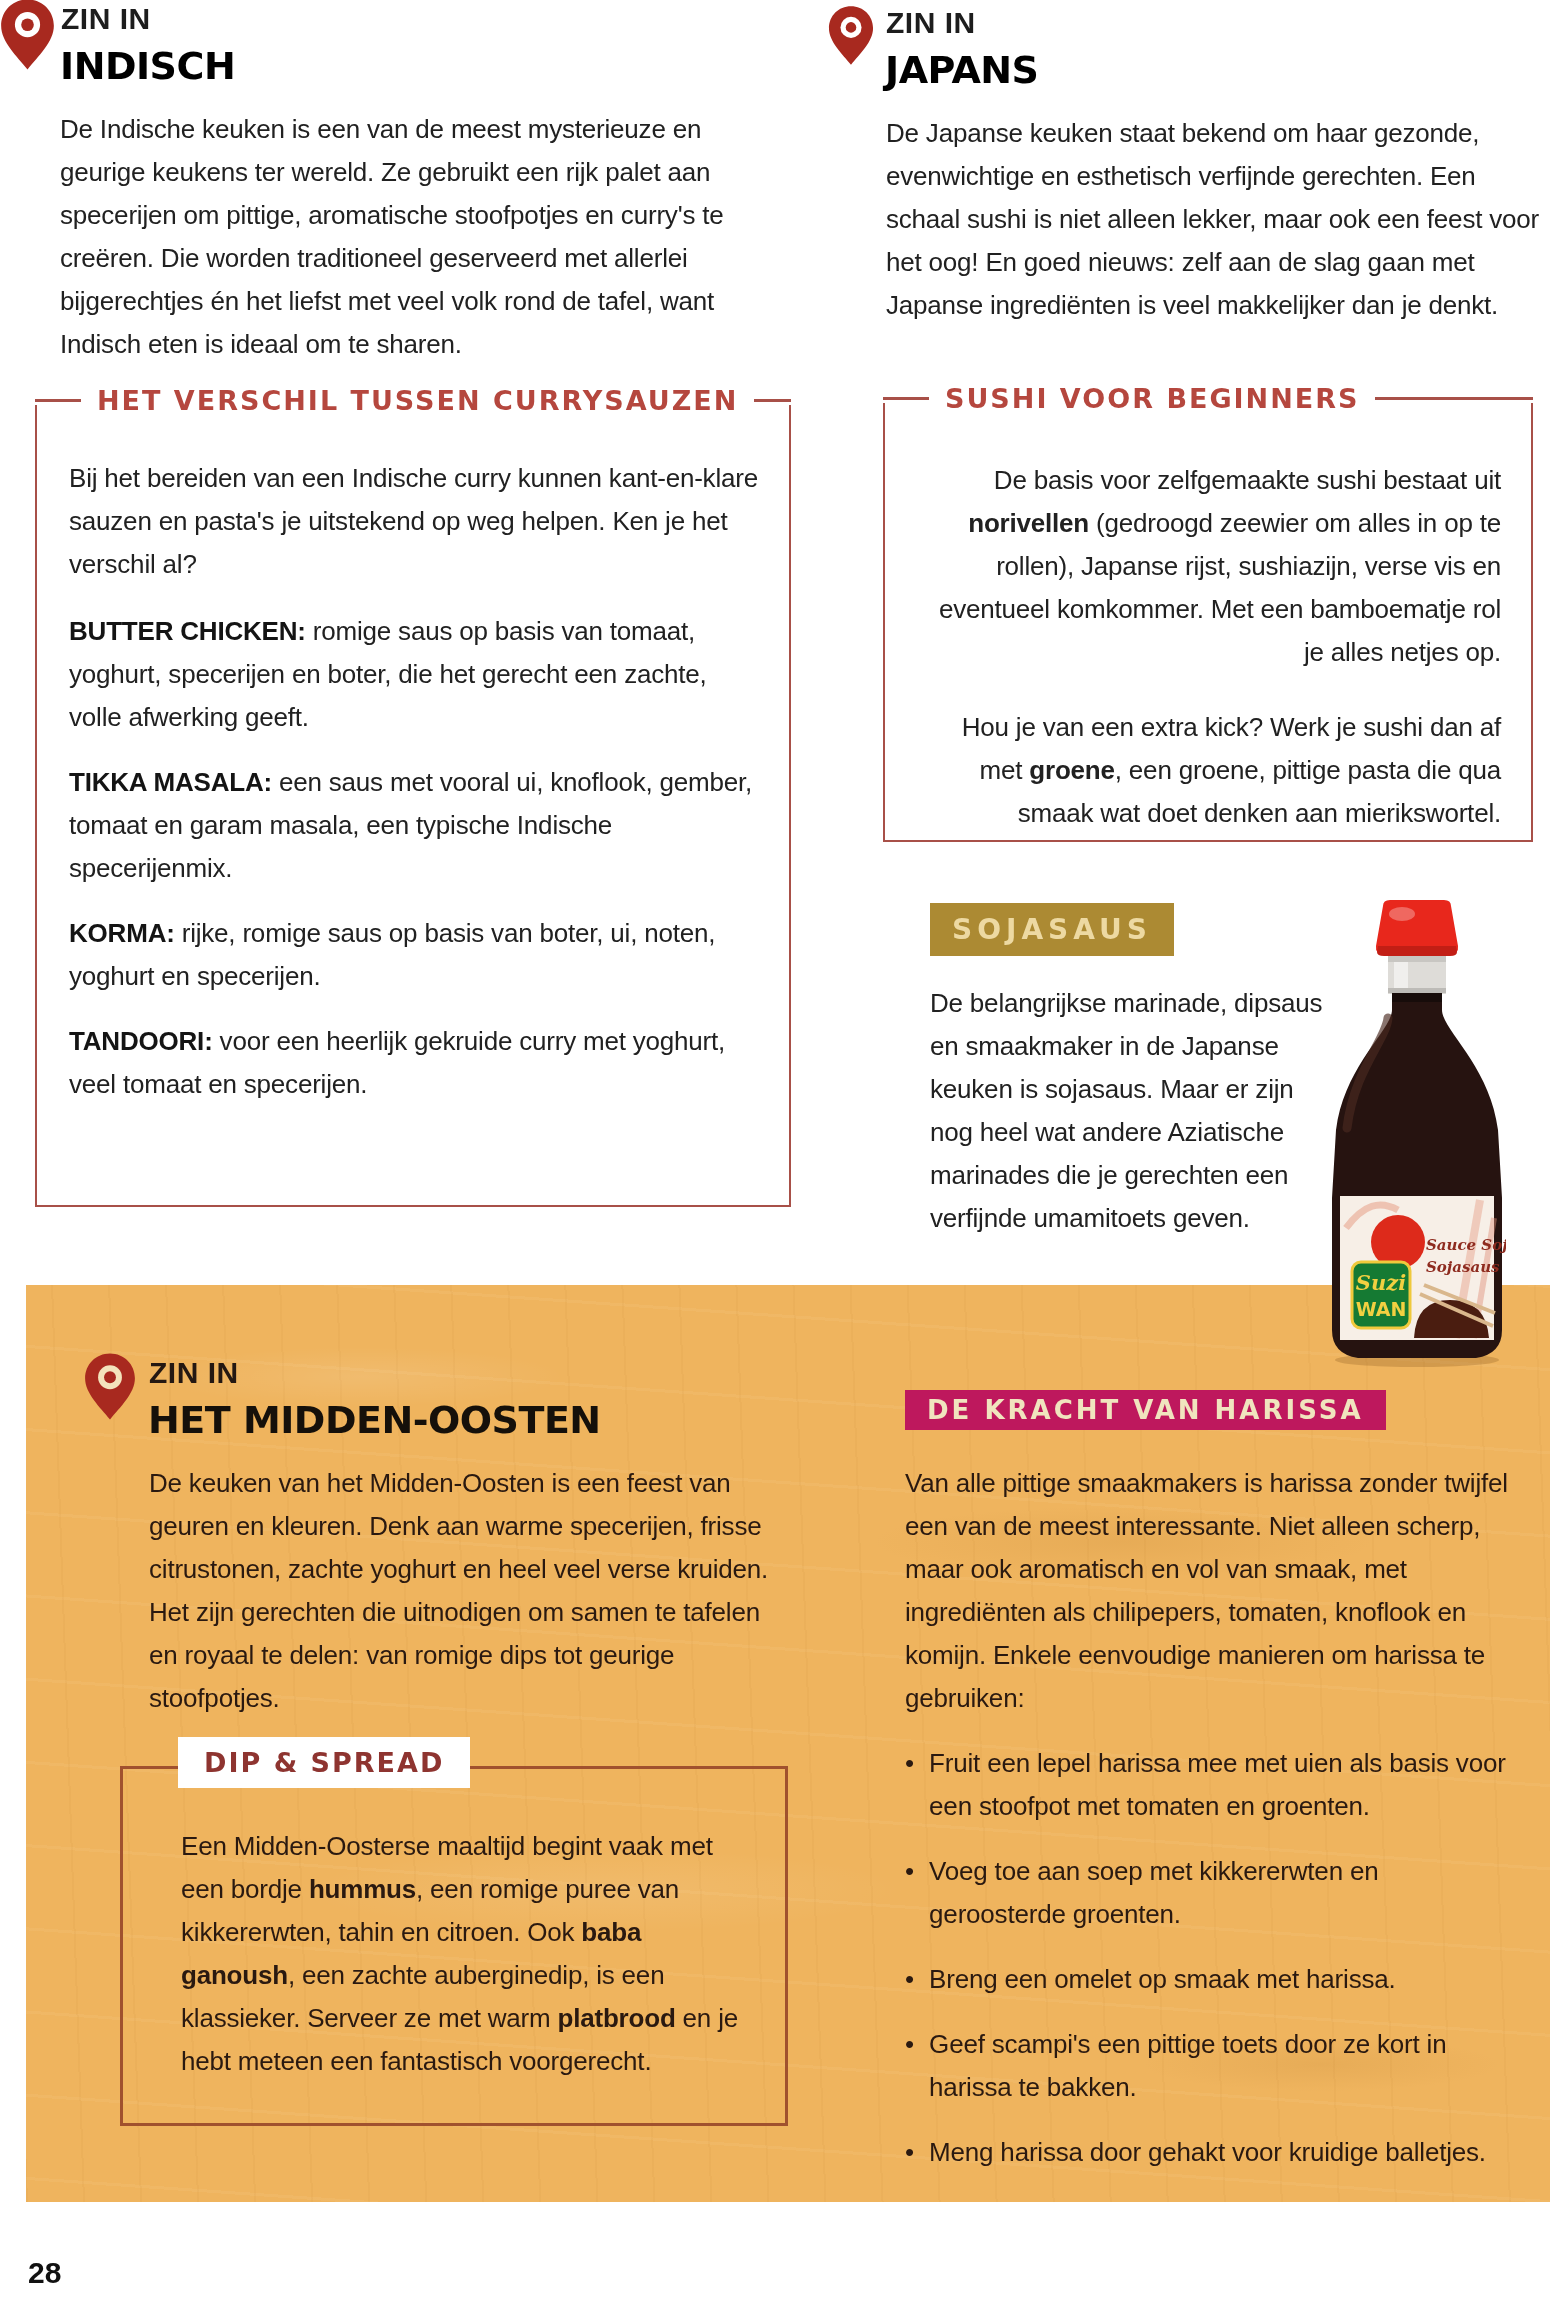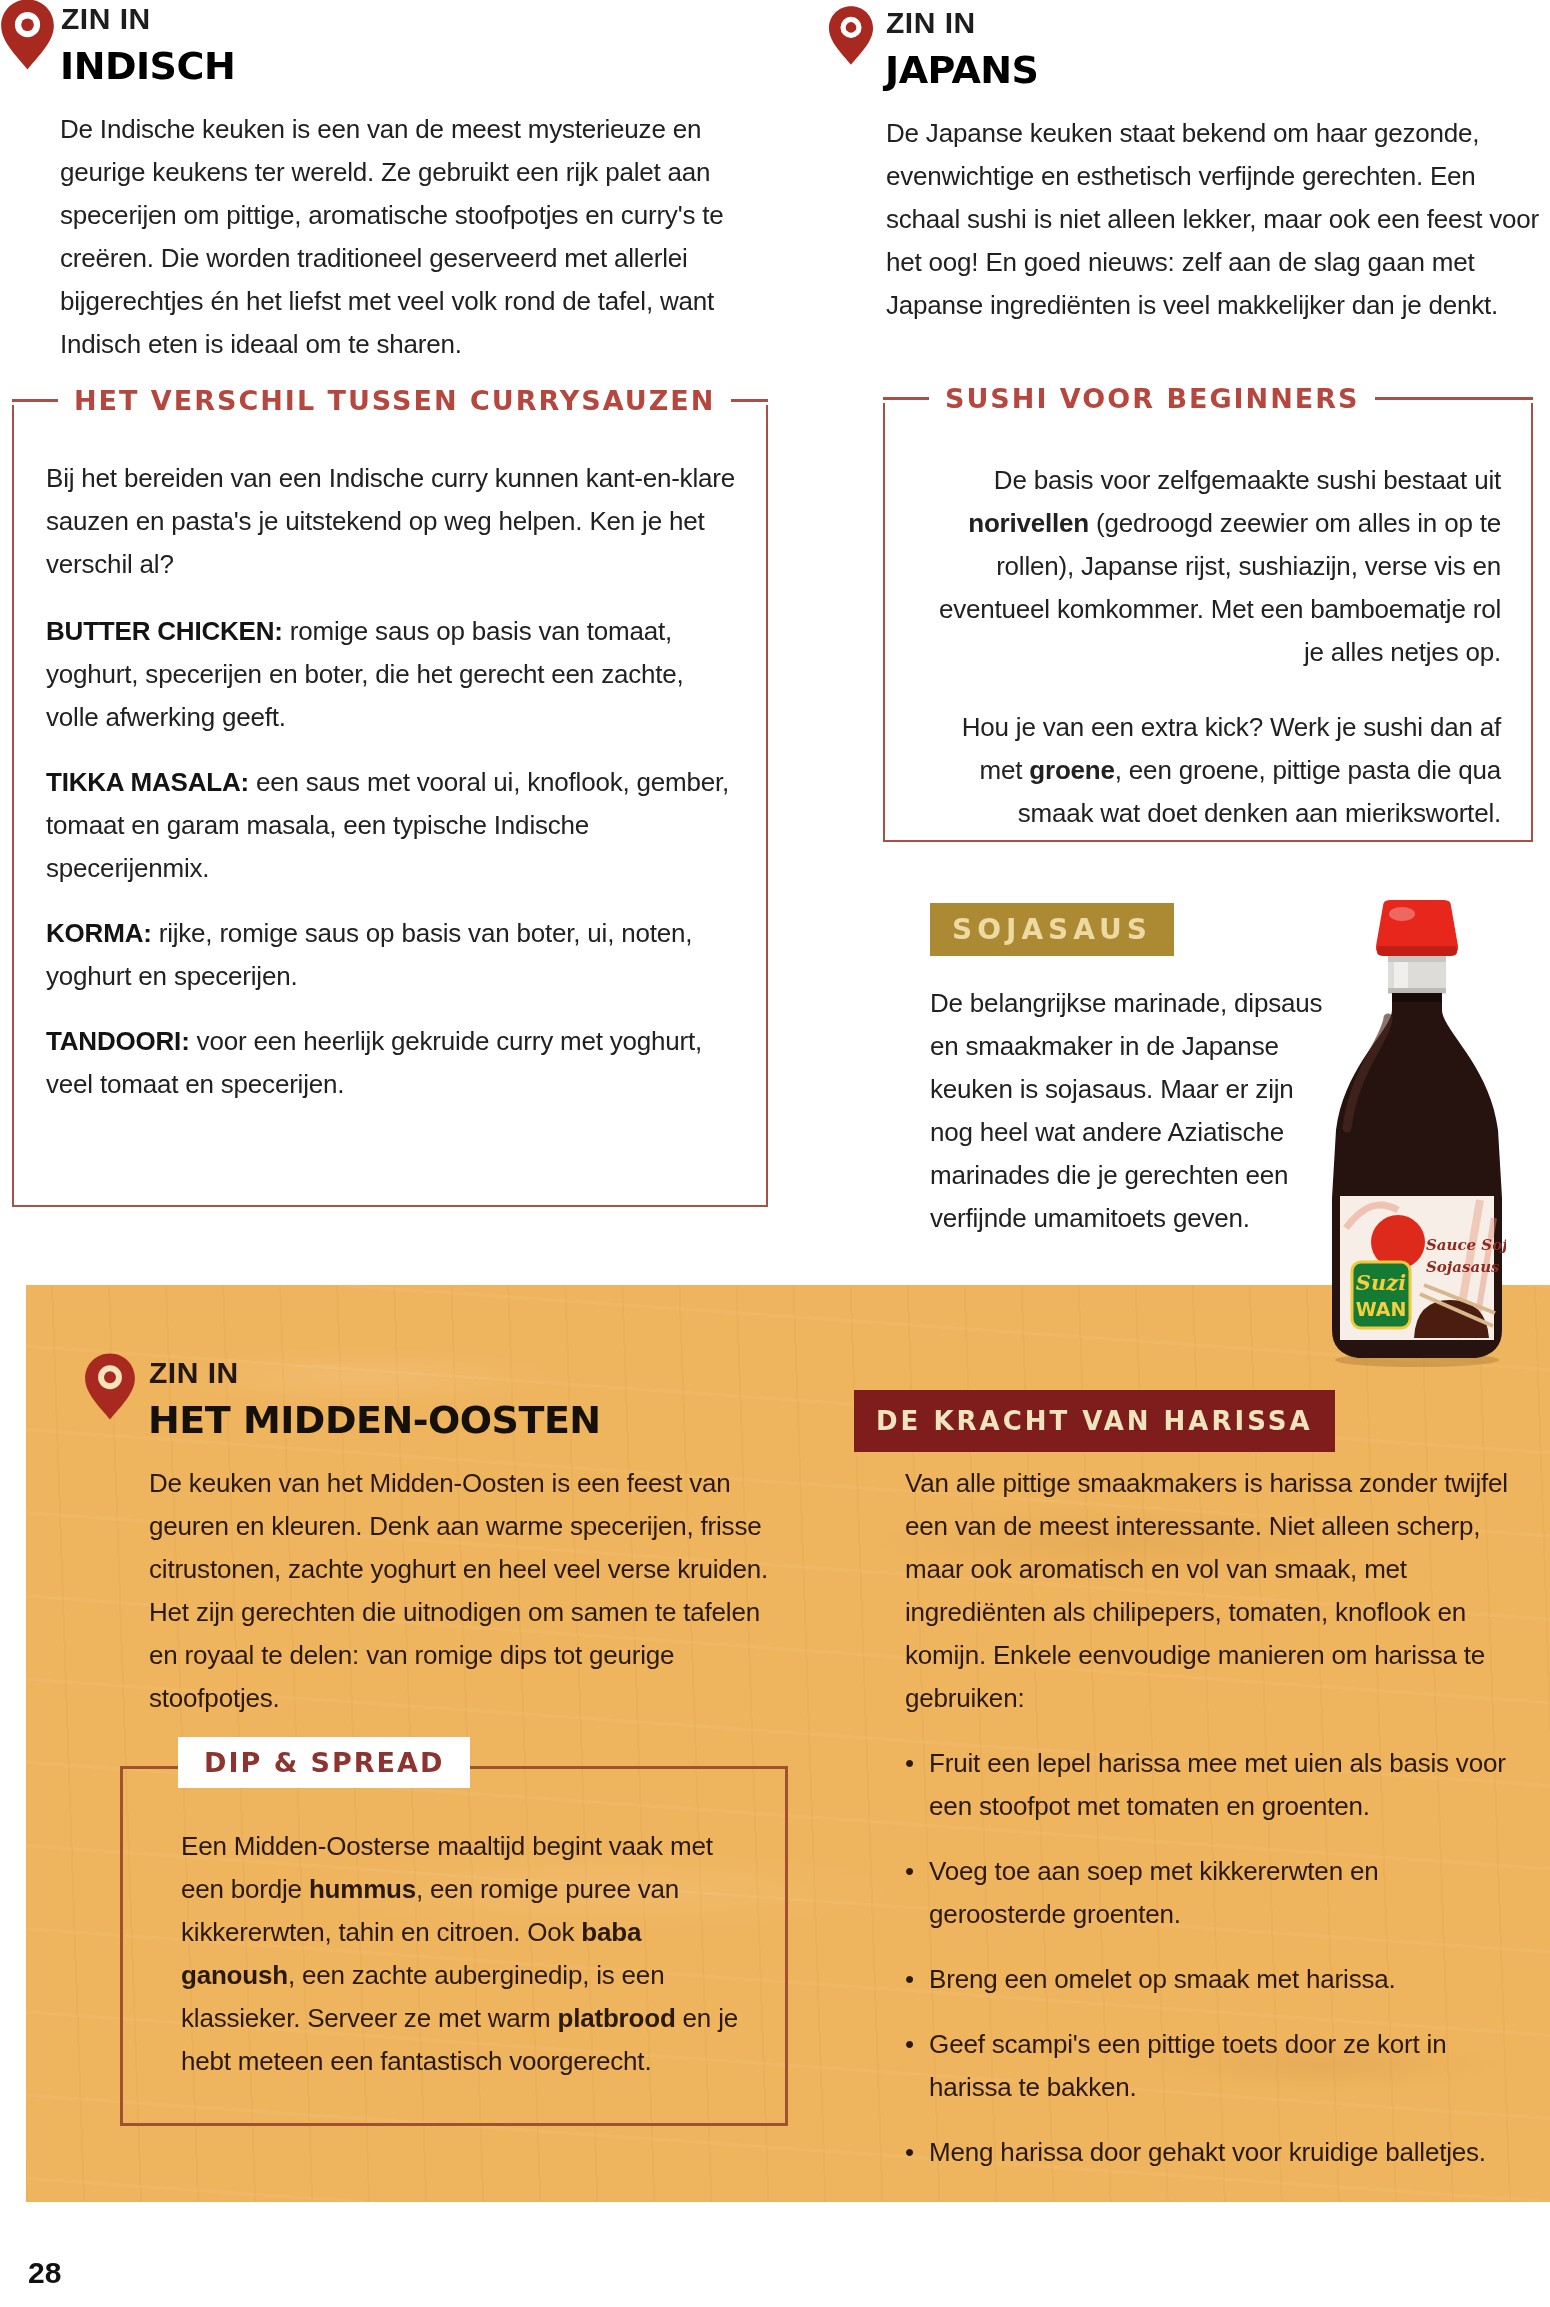--- a/index.html
+++ b/index.html
@@ -19,32 +19,32 @@
   .boxhead-title { font-family:"DejaVu Sans", sans-serif; font-weight:700; font-size:27px; letter-spacing:2px; color:#B5473E; white-space:nowrap; }
 
   
   .red-box { position:absolute; border:2px solid #A85048; border-top:none; }
   .box-head { position:absolute; top:-20px; left:-2px; right:-2px; display:flex; align-items:center; }
   .box-head .stub { height:3px; background:#A85048; }
   .box-head .stub.lead { width:46px; }
   .box-head .stub.tail { flex:1; }
   .box-head .t { padding:0 16px; }
 
-  .curry-box { left:12px; top:405px; width:756px; height:802px; padding:52px 26px 0 32px; }
+  .curry-box { left:35px; top:405px; width:756px; height:802px; padding:52px 26px 0 32px; }
   .curry-intro { margin-bottom:24px; }
   .curry-item { margin-bottom:22px; }
   .curry-item .term { font-weight:700; color:#141414; }
 
   .sushi-box { left:883px; top:403px; width:650px; height:439px; padding:56px 30px 0 47px;text-align:right; }
   .sushi-p1 { margin-bottom:32px; }
 
   
   .chip { display:inline-block; font-family:"DejaVu Sans", sans-serif; font-weight:700; }
   .sojasaus-chip { left:930px; top:903px; padding:10px 22px; font-size:28px; letter-spacing:5px; color:#EDD9A2; background:#AC8A33; }
-  .harissa-chip { left:854px; top:1390px; padding:16px 22px; font-size:26px; letter-spacing:3px; color:#F0E4BE; background:#7f1d1d; }
+  .harissa-chip { left:905px; top:1390px; padding:5px 22px; font-size:26px; letter-spacing:3px; color:#F0E4BE; background:#be185d; }
 
   .soja-text { left:930px; top:982px; width:400px; }
 
   
   .orange-panel {
     left:26px; top:1285px; width:1524px; height:917px;
     background:
       radial-gradient(ellipse 340px 50px at 22% 10%, rgba(255,255,255,0.10), transparent 60%),
       radial-gradient(ellipse 420px 60px at 72% 28%, rgba(173,110,30,0.12), transparent 60%),
       radial-gradient(ellipse 500px 70px at 38% 66%, rgba(255,246,225,0.10), transparent 60%),

